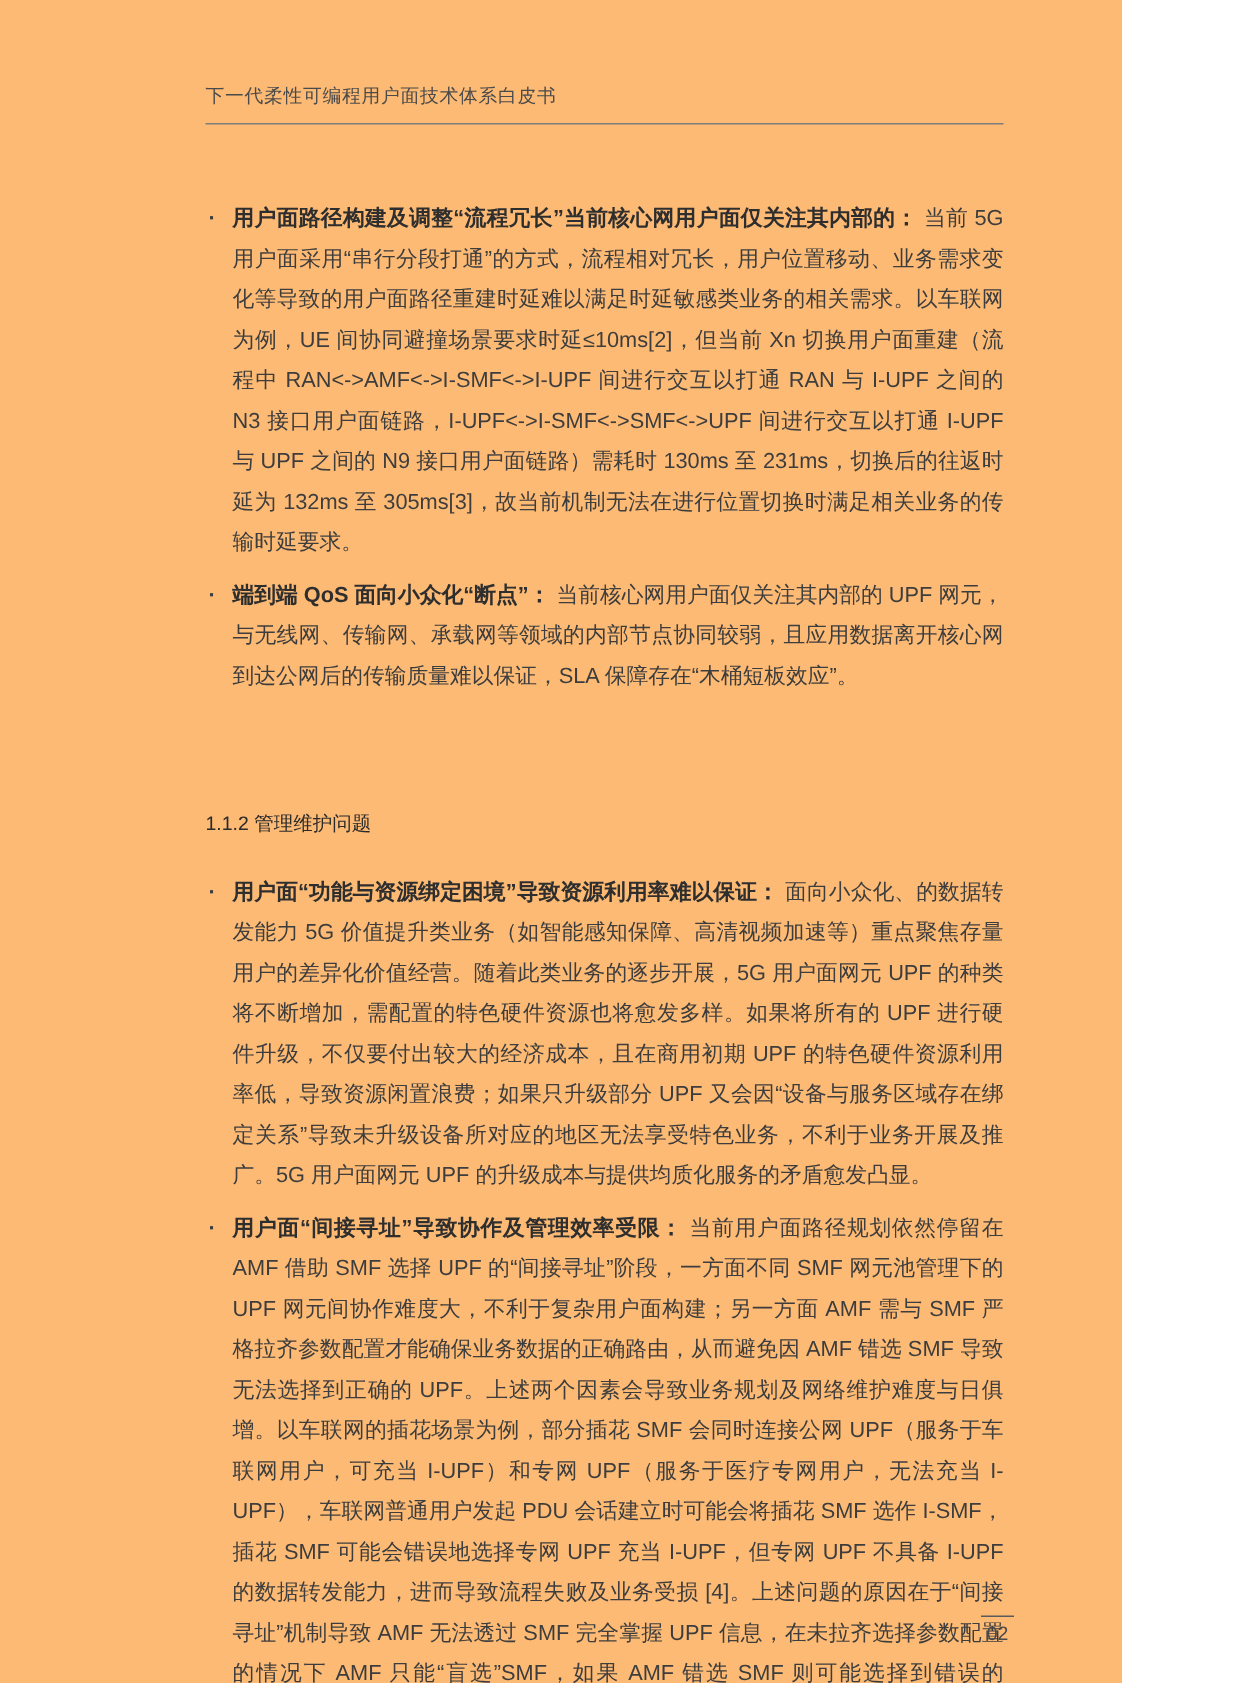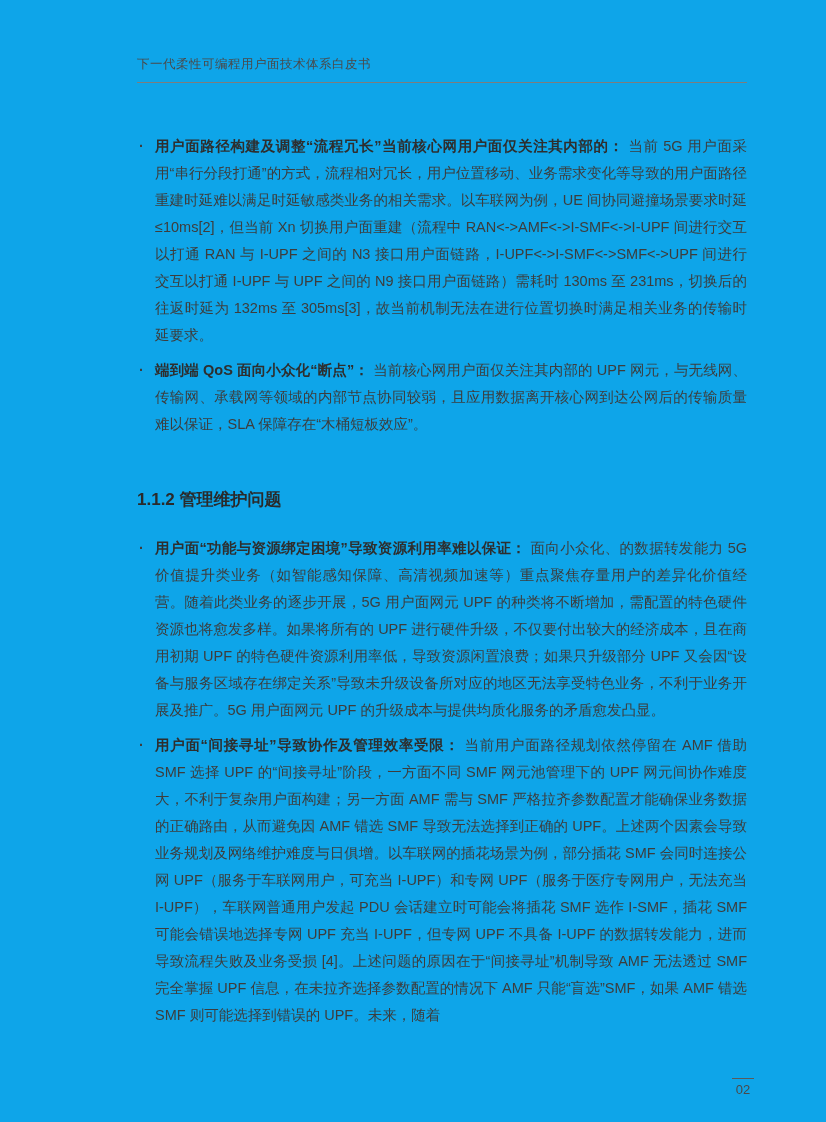--- a/index.html
+++ b/index.html
@@ -2,23 +2,23 @@
 <html style="--accent: #129bd2;"><head>
 <meta charset="utf-8">
 <style>
   :root { --accent: #129bd2; }
   * { margin: 0; padding: 0; box-sizing: border-box; }
   html, body { background: #ffffff; }
   body { font-family: "Liberation Sans", "DejaVu Sans", sans-serif; }
 
   .page {
     position: relative;
-    width: 826px;
+    width: 748px;
     height: 1122px;
-    background: #0ea5e9;
+    background: #fdba74;
     overflow: hidden;
   }
 
   .content {
     margin-left: 137px;
     margin-right: 79px; 
   }
 
   
   .page-header {
@@ -58,24 +58,24 @@
   .bullet-marker {
     position: absolute;
     left: 2px;
     top: 0;
     color: #3d3d3d;
   }
   .bullet-marker::before { content: "·"; font-weight: bold; }
   .bullet-lead { font-weight: bold; color: #2e2e2e; }
 
   .section-heading {
-    font-size: 17px;
-    font-weight: bold;
+    font-size: 13px;
+    font-weight: normal;
     color: #2a2a2a;
-    margin-top: 50px;
+    margin-top: 75px;
     margin-bottom: 24px;
   }
   .section-intro {
     font-size: 14.5px;
     line-height: 27px;
     color: #3d3d3d;
     text-align: justify;
     margin-bottom: 25px;
   }
 

